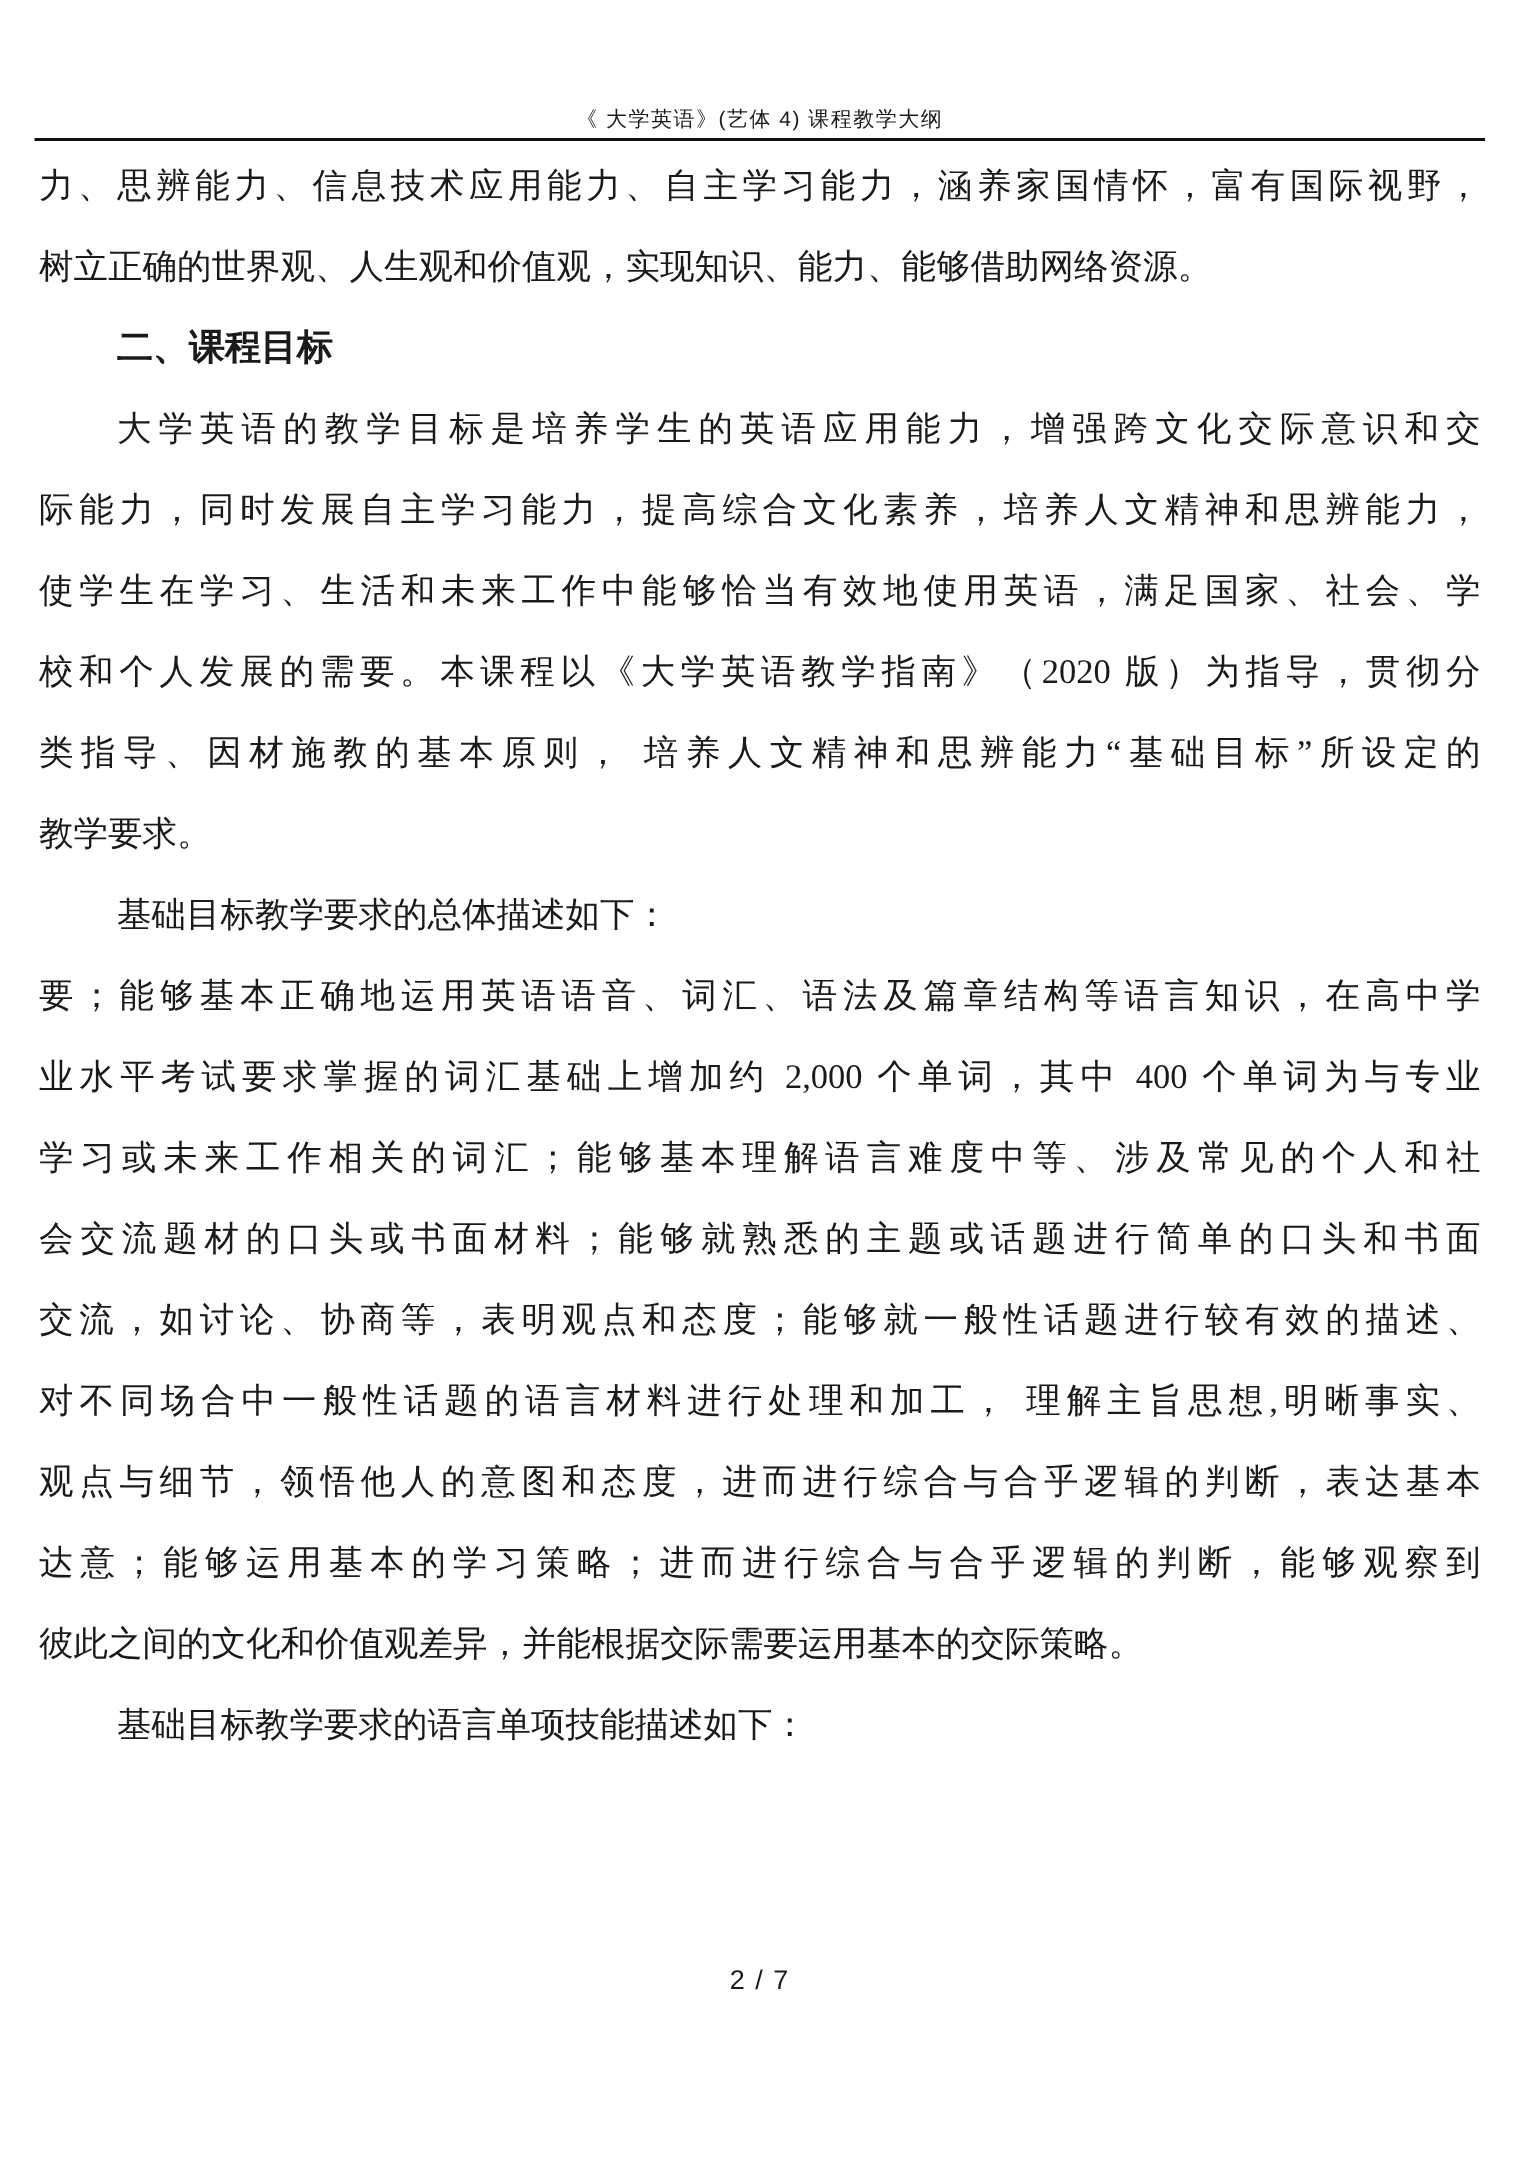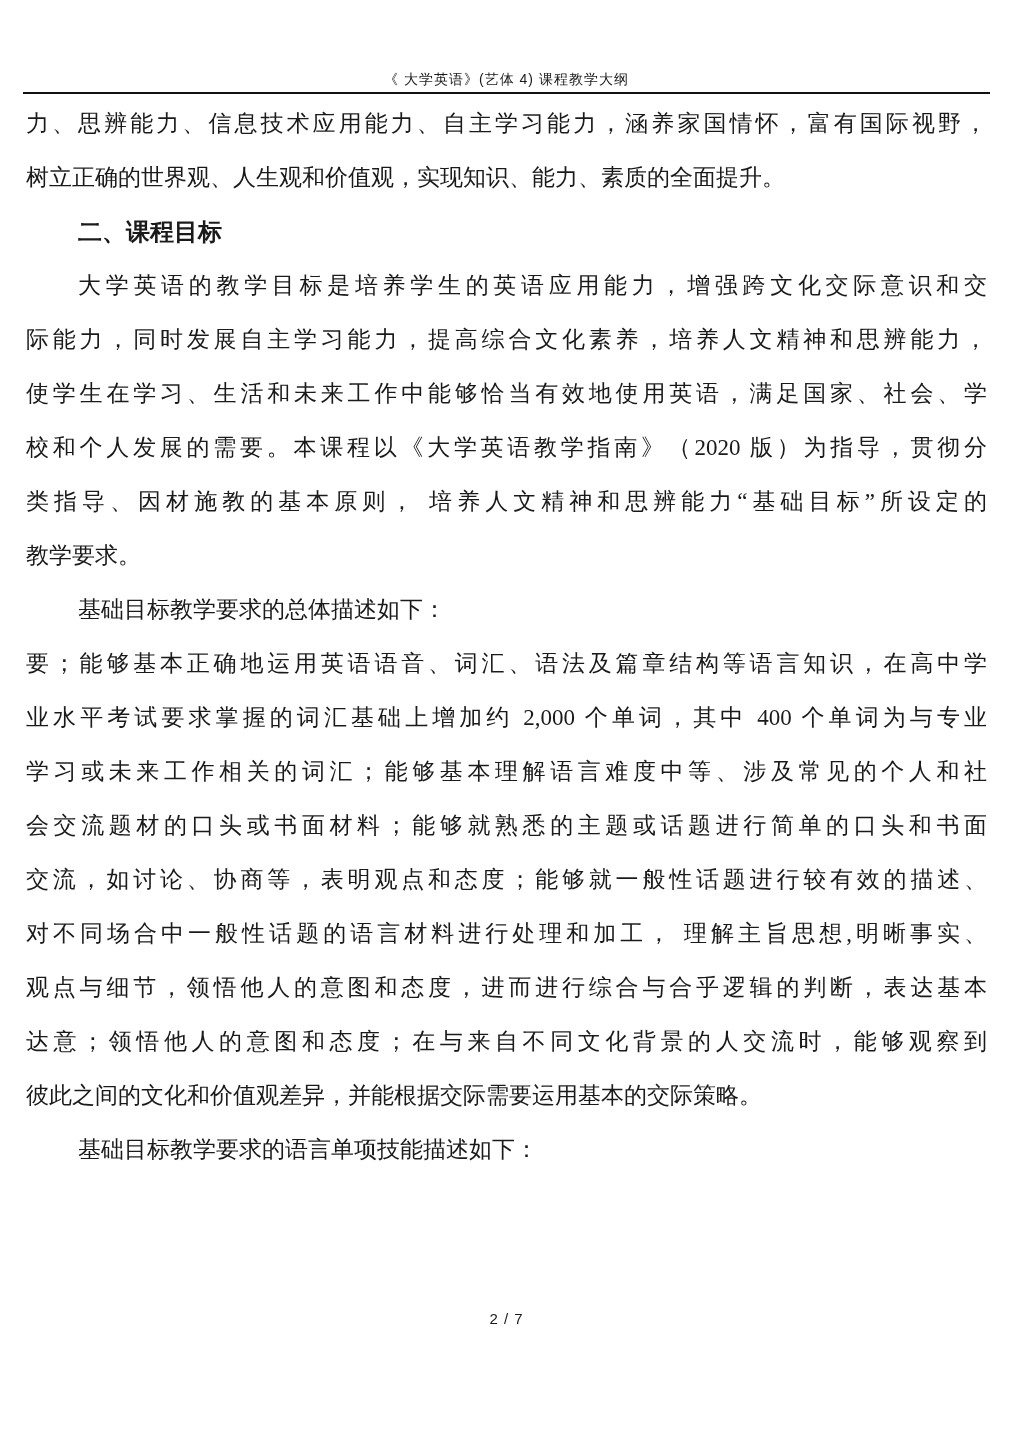--- a/index.html
+++ b/index.html
@@ -51,39 +51,39 @@
   .para.heading .line{
     font-family:var(--sans);
     font-weight:bold;
     font-size:24px;
   }
   .page-footer{
     position:absolute;
     top:1310px;left:0;right:0;
     text-align:center;
     font-family:var(--sans);
-    font-size:15px;
+    font-size:18px;
     color:var(--text);
     letter-spacing:1px;
   }
 </style>
 </head>
 <body>
 
 <div class="page">
 
   <div class="page-header">
     <div class="header-title">《 大学英语》(艺体 4) 课程教学大纲</div>
     <div class="header-rule"></div>
   </div>
 
   <div class="doc-body">
       <div class="para body">
         <div class="line first">力、思辨能力、信息技术应用能力、自主学习能力，涵养家国情怀，富有国际视野，</div>
-        <div class="line last">树立正确的世界观、人生观和价值观，实现知识、能力、素质的全面提升。</div>
+        <div class="line last">树立正确的世界观、人生观和价值观，实现知识、能力、能够借助网络资源。</div>
       </div>
       <div class="para heading indent">
         <div class="line first last">二、课程目标</div>
       </div>
       <div class="para body indent">
         <div class="line first">大学英语的教学目标是培养学生的英语应用能力，增强跨文化交际意识和交</div>
         <div class="line">际能力，同时发展自主学习能力，提高综合文化素养，培养人文精神和思辨能力，</div>
         <div class="line">使学生在学习、生活和未来工作中能够恰当有效地使用英语，满足国家、社会、学</div>
         <div class="line">校和个人发展的需要。本课程以《大学英语教学指南》（2020 版）为指导，贯彻分</div>
         <div class="line">类指导、因材施教的基本原则， 培养人文精神和思辨能力“基础目标”所设定的</div>
@@ -93,21 +93,21 @@
         <div class="line first last">基础目标教学要求的总体描述如下：</div>
       </div>
       <div class="para body indent">
         <div class="line">要；能够基本正确地运用英语语音、词汇、语法及篇章结构等语言知识，在高中学</div>
         <div class="line">业水平考试要求掌握的词汇基础上增加约 2,000 个单词，其中 400 个单词为与专业</div>
         <div class="line">学习或未来工作相关的词汇；能够基本理解语言难度中等、涉及常见的个人和社</div>
         <div class="line">会交流题材的口头或书面材料；能够就熟悉的主题或话题进行简单的口头和书面</div>
         <div class="line">交流，如讨论、协商等，表明观点和态度；能够就一般性话题进行较有效的描述、</div>
         <div class="line">对不同场合中一般性话题的语言材料进行处理和加工， 理解主旨思想,明晰事实、</div>
         <div class="line">观点与细节，领悟他人的意图和态度，进而进行综合与合乎逻辑的判断，表达基本</div>
-        <div class="line">达意；领悟他人的意图和态度；在与来自不同文化背景的人交流时，能够观察到</div>
+        <div class="line">达意；能够运用基本的学习策略；进而进行综合与合乎逻辑的判断，能够观察到</div>
         <div class="line last">彼此之间的文化和价值观差异，并能根据交际需要运用基本的交际策略。</div>
       </div>
       <div class="para body indent">
         <div class="line first last">基础目标教学要求的语言单项技能描述如下：</div>
       </div>
     </div>
 
   <div class="page-footer">2 / 7</div>
 
 </div>

